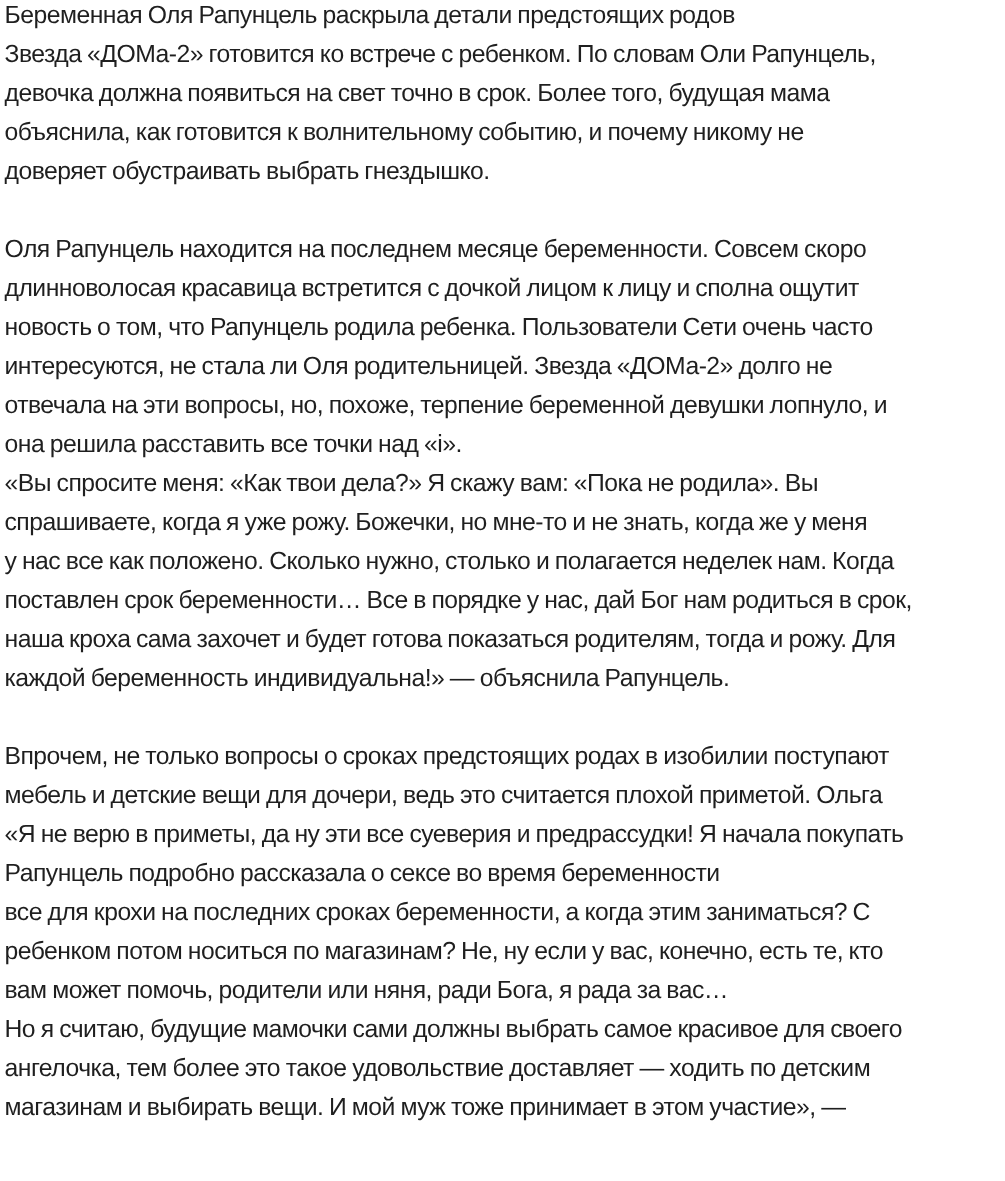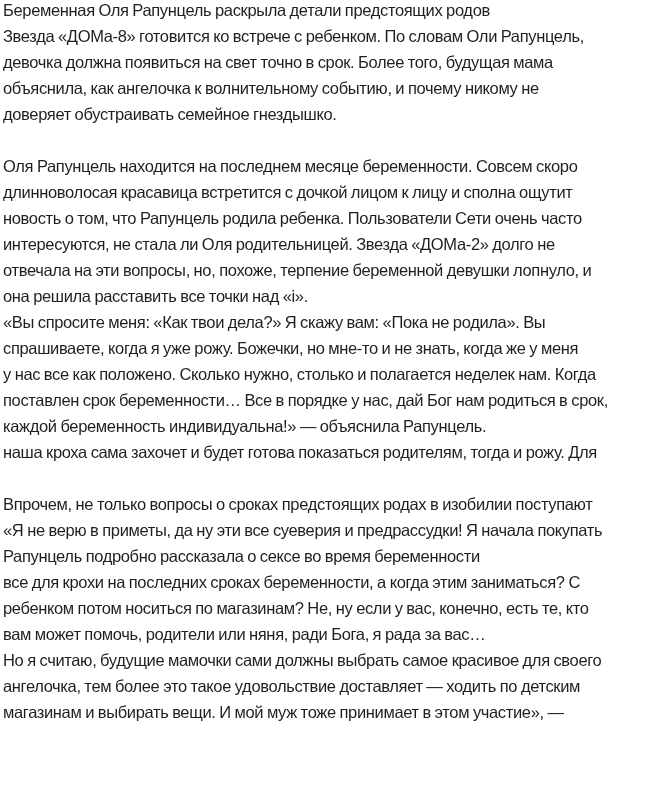--- a/index.html
+++ b/index.html
@@ -33,47 +33,48 @@
       height: 26px;
     }
   </style>
 </head>
 <body>
 
 <div class="article">
   <span class="line title-line">Беременная Оля Рапунцель раскрыла детали предстоящих родов</span>
 
   <div>
-    <span class="line">Звезда «ДОМа-8» готовится ко встрече с ребенком. По словам Оли Рапунцель,</span>
+    <span class="line">Звезда «ДОМа-2» готовится ко встрече с ребенком. По словам Оли Рапунцель,</span>
     <span class="line">девочка должна появиться на свет точно в срок. Более того, будущая мама</span>
-    <span class="line">объяснила, как ангелочка к волнительному событию, и почему никому не</span>
-    <span class="line">доверяет обустраивать семейное гнездышко.</span>
+    <span class="line">объяснила, как готовится к волнительному событию, и почему никому не</span>
+    <span class="line">доверяет обустраивать выбрать гнездышко.</span>
   </div>
 
   <div class="gap"></div>
 
   <div>
     <span class="line">Оля Рапунцель находится на последнем месяце беременности. Совсем скоро</span>
     <span class="line">длинноволосая красавица встретится с дочкой лицом к лицу и сполна ощутит</span>
     <span class="line">новость о том, что Рапунцель родила ребенка. Пользователи Сети очень часто</span>
     <span class="line">интересуются, не стала ли Оля родительницей. Звезда «ДОМа-2» долго не</span>
     <span class="line">отвечала на эти вопросы, но, похоже, терпение беременной девушки лопнуло, и</span>
     <span class="line">она решила расставить все точки над «i».</span>
     <span class="line">«Вы спросите меня: «Как твои дела?» Я скажу вам: «Пока не родила». Вы</span>
     <span class="line">спрашиваете, когда я уже рожу. Божечки, но мне-то и не знать, когда же у меня</span>
     <span class="line">у нас все как положено. Сколько нужно, столько и полагается неделек нам. Когда</span>
     <span class="line">поставлен срок беременности… Все в порядке у нас, дай Бог нам родиться в срок,</span>
+    <span class="line">наша кроха сама захочет и будет готова показаться родителям, тогда и рожу. Для</span>
     <span class="line">каждой беременность индивидуальна!» — объяснила Рапунцель.</span>
-    <span class="line">наша кроха сама захочет и будет готова показаться родителям, тогда и рожу. Для</span>
   </div>
 
   <div class="gap"></div>
 
   <div>
     <span class="line">Впрочем, не только вопросы о сроках предстоящих родах в изобилии поступают</span>
+    <span class="line">мебель и детские вещи для дочери, ведь это считается плохой приметой. Ольга</span>
     <span class="line">«Я не верю в приметы, да ну эти все суеверия и предрассудки! Я начала покупать</span>
     <span class="line">Рапунцель подробно рассказала о сексе во время беременности</span>
     <span class="line">все для крохи на последних сроках беременности, а когда этим заниматься? С</span>
     <span class="line">ребенком потом носиться по магазинам? Не, ну если у вас, конечно, есть те, кто</span>
     <span class="line">вам может помочь, родители или няня, ради Бога, я рада за вас…</span>
     <span class="line">Но я считаю, будущие мамочки сами должны выбрать самое красивое для своего</span>
     <span class="line">ангелочка, тем более это такое удовольствие доставляет — ходить по детским</span>
     <span class="line">магазинам и выбирать вещи. И мой муж тоже принимает в этом участие», —</span>
 
   </div>

